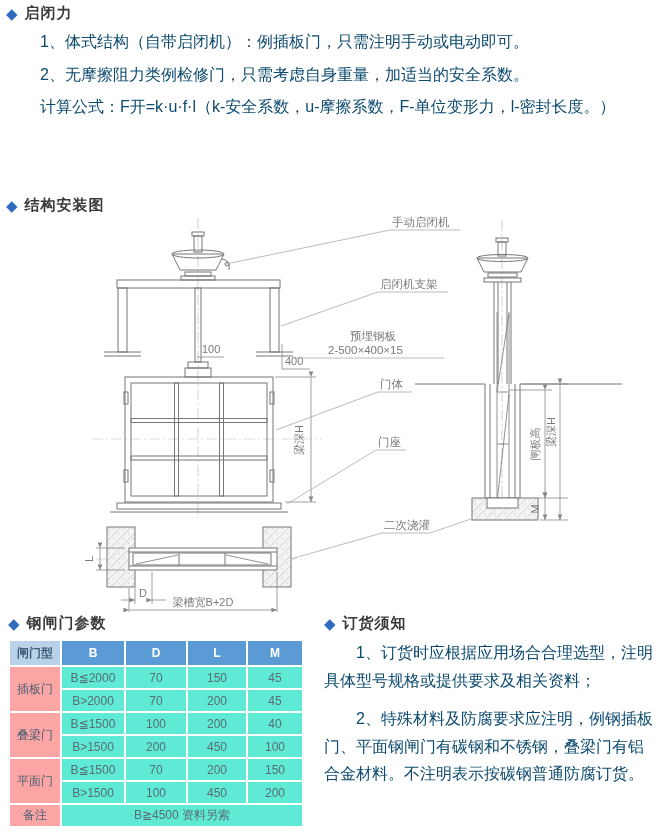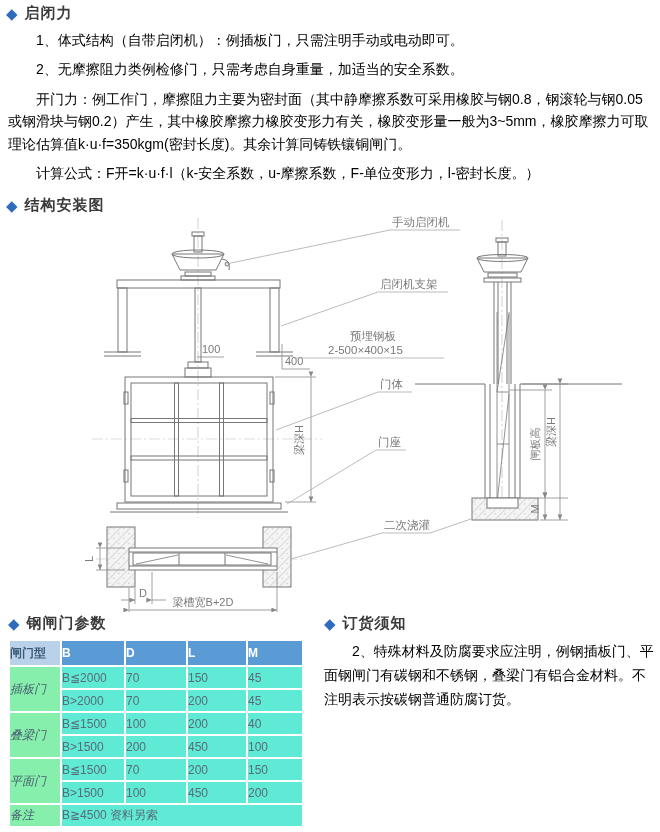--- a/index.html
+++ b/index.html
@@ -1,50 +1,49 @@
 <!DOCTYPE html>
 <html><head>
 <meta charset="utf-8">
 <style>
   html,body{margin:0;padding:0;background:#ffffff;}
   body{font-family:"Liberation Sans","DejaVu Sans",sans-serif;color:#595959;}
   .page{position:relative;width:660px;height:832px;background:#fff;overflow:hidden;}
   .sec-title{display:flex;align-items:center;gap:7px;margin:0 0 6px 6px;}
   .diamond{color:#2f6bbf;font-size:15px;line-height:1;}
   .sec-title-text{font-size:15px;font-weight:bold;color:#3a3a3a;letter-spacing:1px;}
-  .body-text{margin:0 8px 7px 8px;font-size:14px;line-height:1.6;text-indent:2em;color:#000000;}
+  .body-text{margin:0 8px 7px 8px;font-size:16px;line-height:1.6;text-indent:2em;color:#0c4a6e;}
   .sec1{position:absolute;top:4px;left:0;right:0;}
   .sec2-title{position:absolute;top:196px;left:0;}
   .diagram-wrap{position:absolute;top:212px;left:0;width:660px;height:400px;}
   .sec3{position:absolute;top:614px;left:8px;width:300px;}
   .sec4{position:absolute;top:614px;left:324px;width:330px;}
   .sec3 .sec-title,.sec4 .sec-title{margin-left:0;}
   table.params{border-collapse:separate;border-spacing:2px;margin-top:6px;}
-  table.params th,table.params td{text-align:left;vertical-align:middle;font-size:12px;padding:0;}
+  table.params th,table.params td{text-align:center;vertical-align:middle;font-size:12px;padding:0;}
   th.h-blue{background:#5b9bd5;color:#ffffff;font-weight:bold;height:24px;}
   th.h-first{background:#b9d2ea;color:#3c5a78;font-weight:bold;height:24px;}
   td.c{background:#5eead4;color:#5a6b7a;height:21px;}
-  td.c-type{background:#86efac;color:#4a5f72;font-style:italic;}
+  td.c-type{background:#fca5a5;color:#4a5f72;}
   .col0{width:50px}.col1{width:62px}.col2{width:60px}.col3{width:58px}.col4{width:54px}
   .sec4 .body-text{margin:0 0 11px 0;line-height:1.72;}
   svg text{fill:#7a7a7a;font-family:"Liberation Sans","DejaVu Sans",sans-serif;}
 </style>
 </head>
 <body>
 
 <div class="page">
 
   <div class="sec1">
     <div class="sec-title">
       <span class="diamond">◆</span>
       <span class="sec-title-text">启闭力</span>
     </div>
     <p class="body-text">1、体式结构（自带启闭机）：例插板门，只需注明手动或电动即可。</p>
     <p class="body-text">2、无摩擦阻力类例检修门，只需考虑自身重量，加适当的安全系数。</p>
-    <p class="body-text">开门力：例工作门，摩擦阻力主要为密封面（其中静摩擦系数可采用橡胶与钢0.8，钢滚轮与钢0.05或钢滑块与钢0.2）产生，其中橡胶摩擦力橡胶变形力有关，橡胶变形量一般为3~5mm，橡胶摩擦力可取理论估算值k·u·f=350kgm(密封长度)。其余计算同铸铁镶铜闸门。</p>
     <p class="body-text">计算公式：F开=k·u·f·l（k-安全系数，u-摩擦系数，F-单位变形力，l-密封长度。）</p>
   </div>
 
   <div class="sec2-title">
     <div class="sec-title">
       <span class="diamond">◆</span>
       <span class="sec-title-text">结构安装图</span>
     </div>
   </div>
 
@@ -285,16 +284,17 @@
       </tr>
     </tbody>
       </table>
   </div>
 
   <div class="sec4">
     <div class="sec-title">
       <span class="diamond">◆</span>
       <span class="sec-title-text">订货须知</span>
     </div>
+    <p class="body-text">1、订货时应根据应用场合合理选型，注明具体型号规格或提供要求及相关资料；</p>
     <p class="body-text">2、特殊材料及防腐要求应注明，例钢插板门、平面钢闸门有碳钢和不锈钢，叠梁门有铝合金材料。不注明表示按碳钢普通防腐订货。</p>
   </div>
 
 </div>
 
 </body></html>

